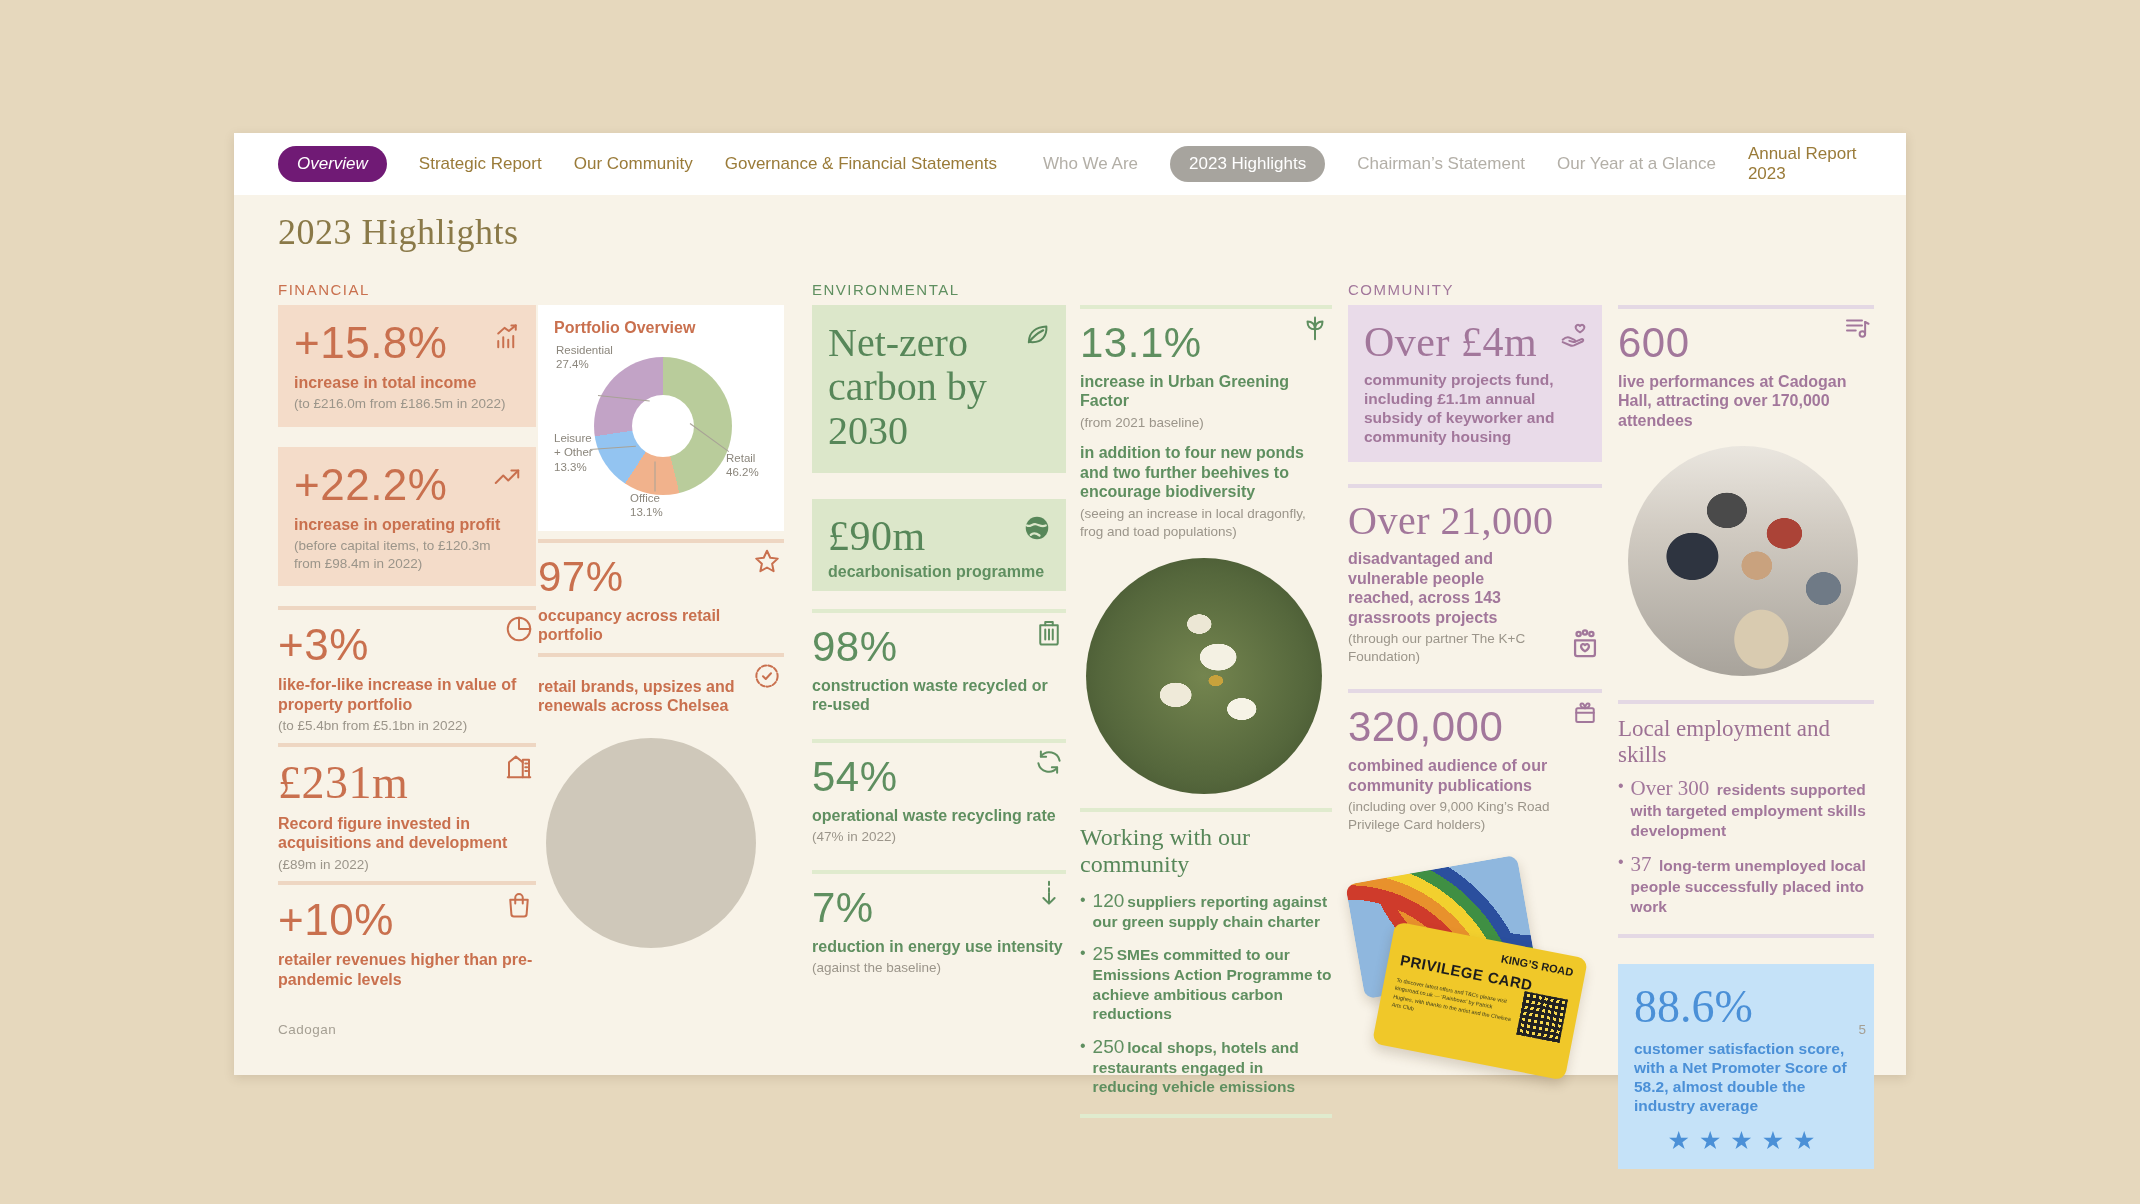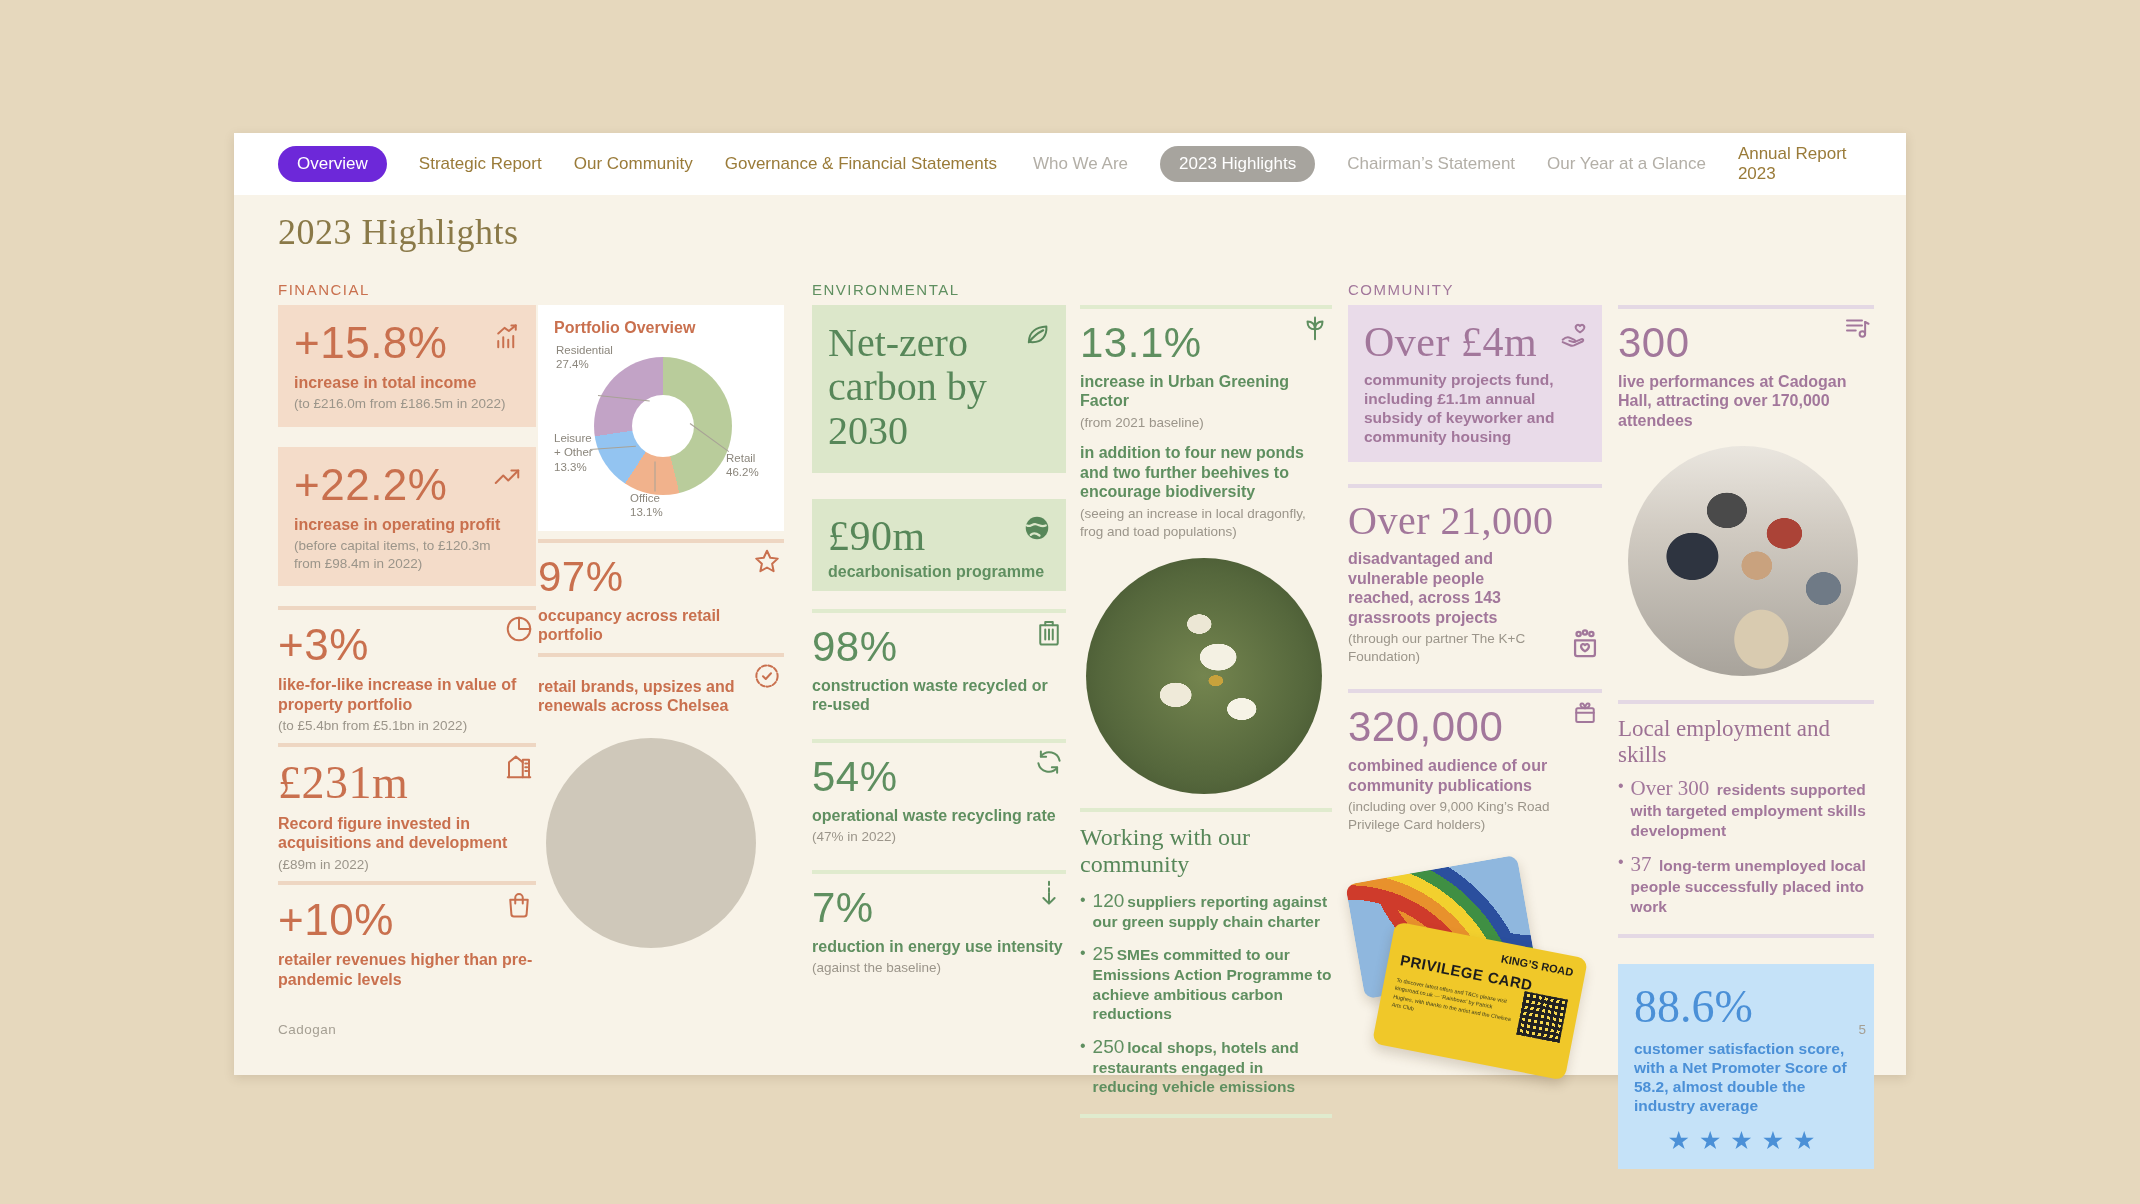--- a/index.html
+++ b/index.html
@@ -25,24 +25,24 @@
   *{box-sizing:border-box;margin:0;padding:0;}
   html,body{width:2140px;height:1204px;}
   body{background:var(--bg);font-family:"Liberation Sans",sans-serif;position:relative;overflow:hidden;}
   .page-card{position:absolute;left:234px;top:133px;width:1672px;height:942px;background:var(--cream);box-shadow:0 3px 10px rgba(90,70,40,.15);}
   
   .nav{position:absolute;left:0;top:0;right:0;height:62px;background:#fff;display:flex;align-items:center;padding:0 44px;gap:32px;font-size:17px;}
   .nav a{text-decoration:none;white-space:nowrap;}
   .nav .gold{color:var(--gold);}
   .nav .gray{color:var(--navgray);}
   .pill{padding:8px 19px;border-radius:20px;color:#fff !important;}
-  .pill.gold-pill{background:#6d28d9;}
+  .pill.gold-pill{background:#701a75;font-style:italic;}
   .pill.gray-pill{background:#a7a49e;}
   .nav .report-tag{margin-left:auto;color:var(--gold);}
-  .nav .sep-left{margin-left:4px;}
+  .nav .sep-left{margin-left:14px;}
   
   .page-title{position:absolute;left:44px;top:78px;font-family:"Liberation Serif",serif;font-weight:400;font-size:36px;color:#8a7948;letter-spacing:.5px;}
   .sec-label{position:absolute;top:148px;font-size:15px;font-weight:normal;letter-spacing:1.5px;}
   .sec-fin{left:44px;color:var(--terra);}
   .sec-env{left:578px;color:var(--green);}
   .sec-com{left:1114px;color:var(--purple);}
   
   .col{position:absolute;top:172px;}
   .col1{left:44px;width:258px;}
   .col2{left:304px;width:246px;}
@@ -427,21 +427,21 @@
   <div class="col col6">
     <div class="stat ruled-p" style="margin-top:0">
       <span class="icon" style="color:var(--purple)">
         <svg viewBox="0 0 24 24">
             <path d="M4 6h12M4 10h12M4 14h7"></path>
             <circle cx="16.3" cy="16.8" r="2.2"></circle>
             <path d="M18.5 16.8V7.2"></path>
             <path d="M18.5 7.2l2.7 1.4"></path>
           </svg>
       </span>
-      <div class="v v-purple">300</div>
+      <div class="v v-purple">600</div>
       <div class="lab lab-purple">live performances at Cadogan Hall, attracting over 170,000 attendees</div>
     </div>
     <div class="photo-circle ph-crowd"></div>
     <div class="sub-block-p">
       <div class="sub-head-p">Local employment and skills</div>
       <div class="bullet b-purple" style="margin-top:6px">
         <span class="dot">•</span>
         <span><span class="b-num serif">Over 300</span> <span class="b-text">residents supported with targeted employment skills development</span></span>
       </div>
       <div class="bullet b-purple">

